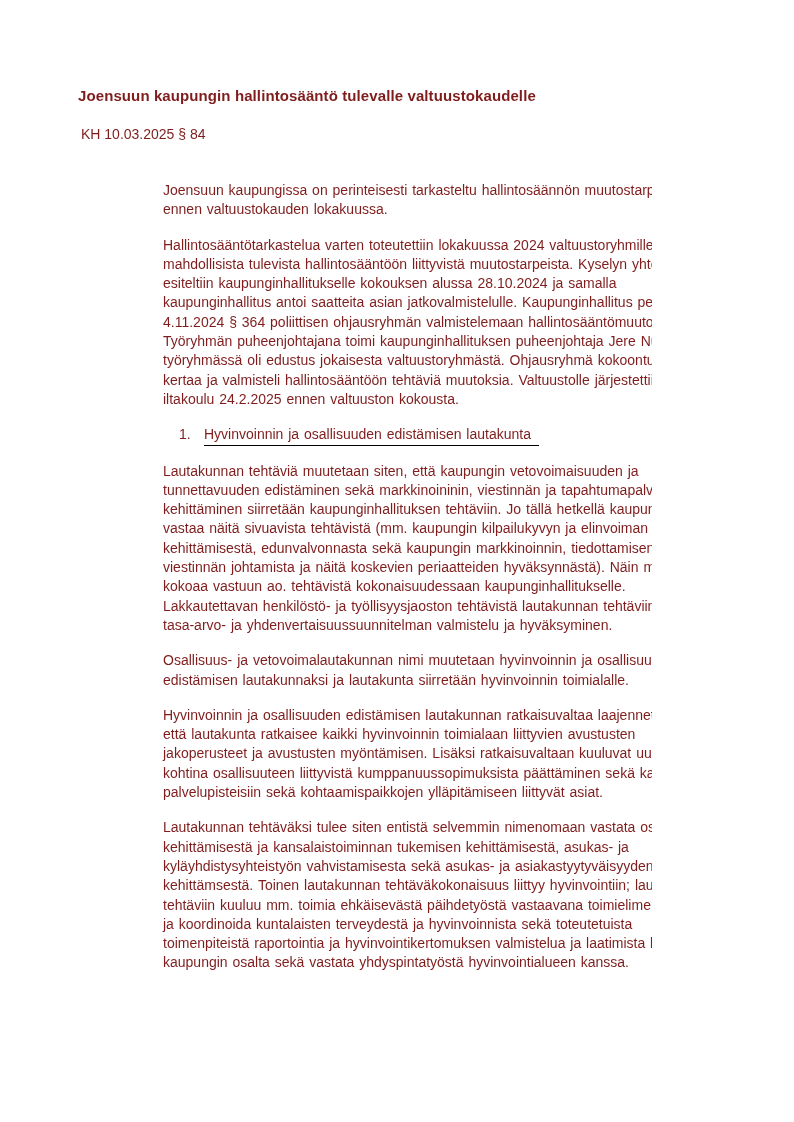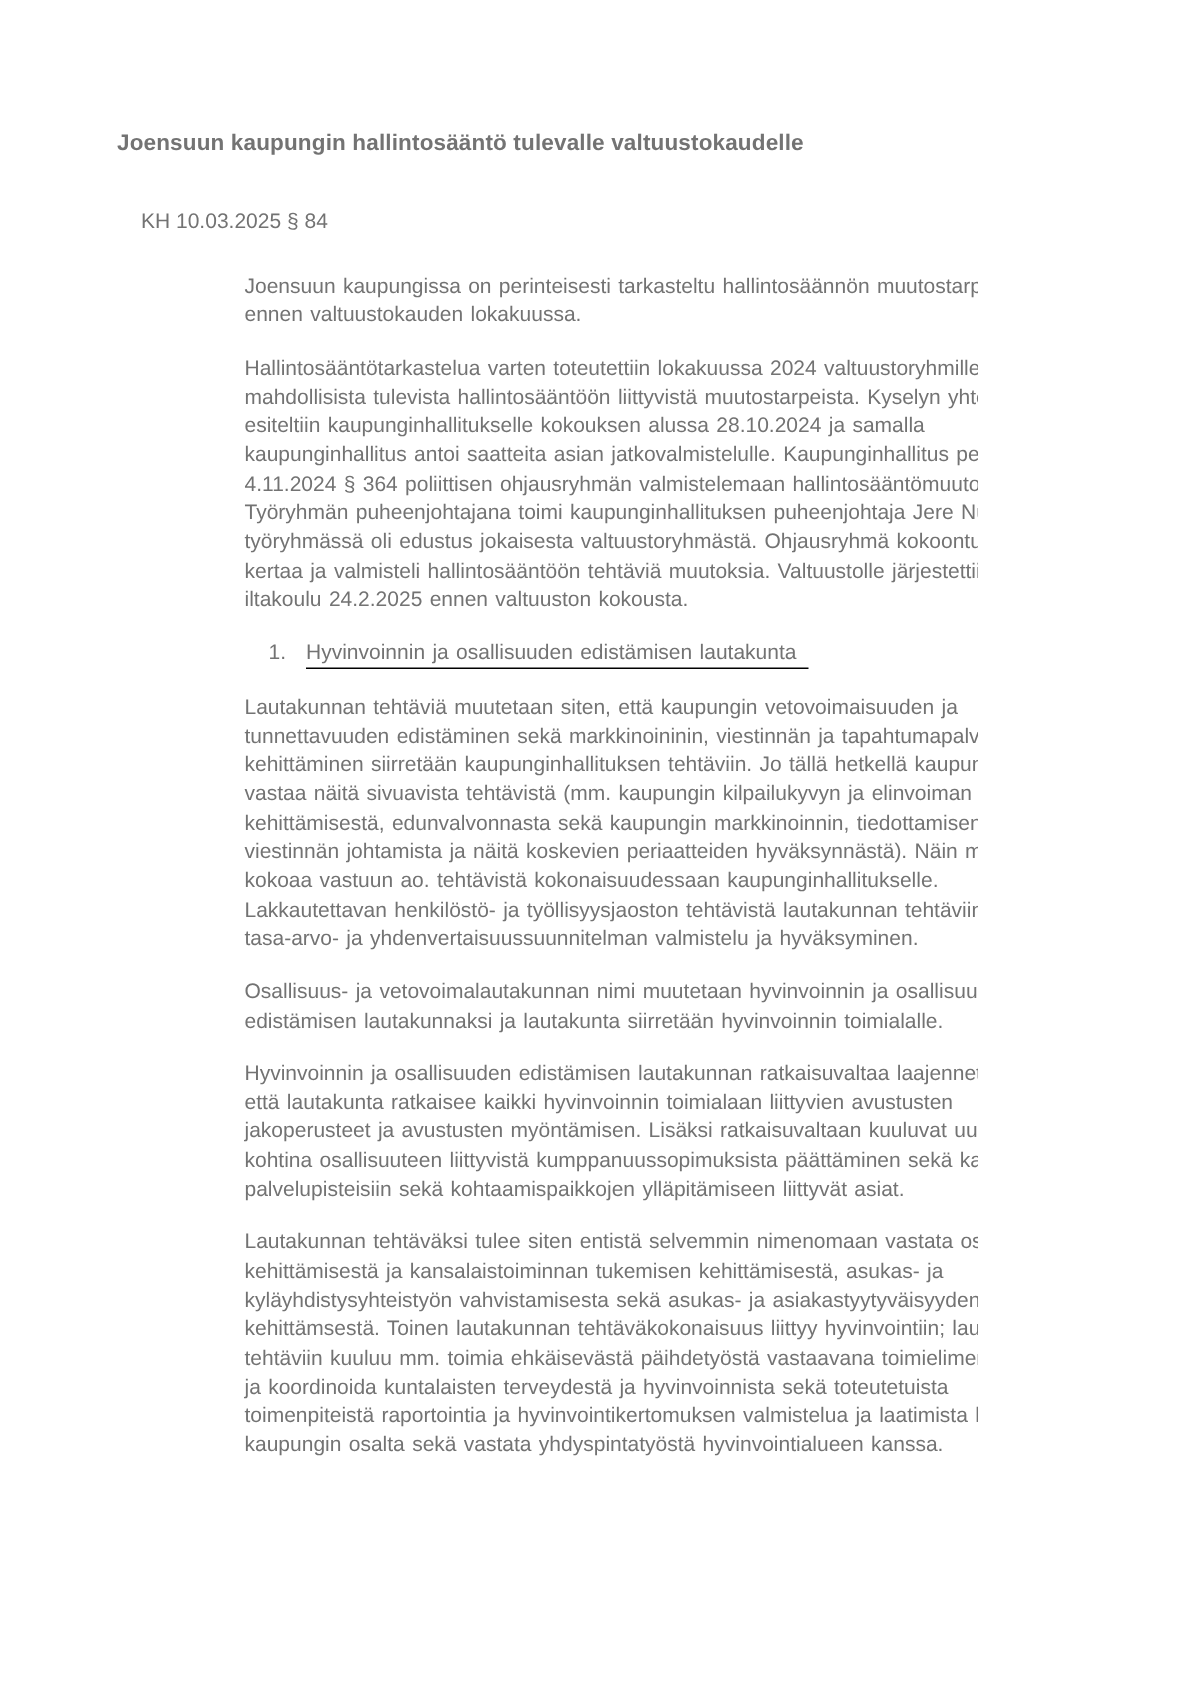--- a/index.html
+++ b/index.html
@@ -6,38 +6,38 @@
     margin: 0;
     padding: 0;
     background: #ffffff;
   }
   .page {
     position: relative;
     width: 652px;
     height: 1122px;
     background: #ffffff;
     font-family: "Liberation Sans", "DejaVu Sans", sans-serif;
-    color: #737373;
+    color: #7f1d1d;
     overflow: hidden;
   }
   .doc-title {
     position: absolute;
     left: 78px;
     top: 87px;
     margin: 0;
     font-size: 15px;
     font-weight: bold;
     letter-spacing: 0.1px;
     white-space: nowrap;
   }
   .doc-ref {
     position: absolute;
     left: 78px;
     top: 123px;
-    margin: 16px;
+    margin: 3px;
     font-size: 14px;
     font-weight: normal;
   }
   .content {
     position: absolute;
     left: 163px;
     top: 181px;
     width: 600px;
     font-size: 14px;
     line-height: 19.3px;

